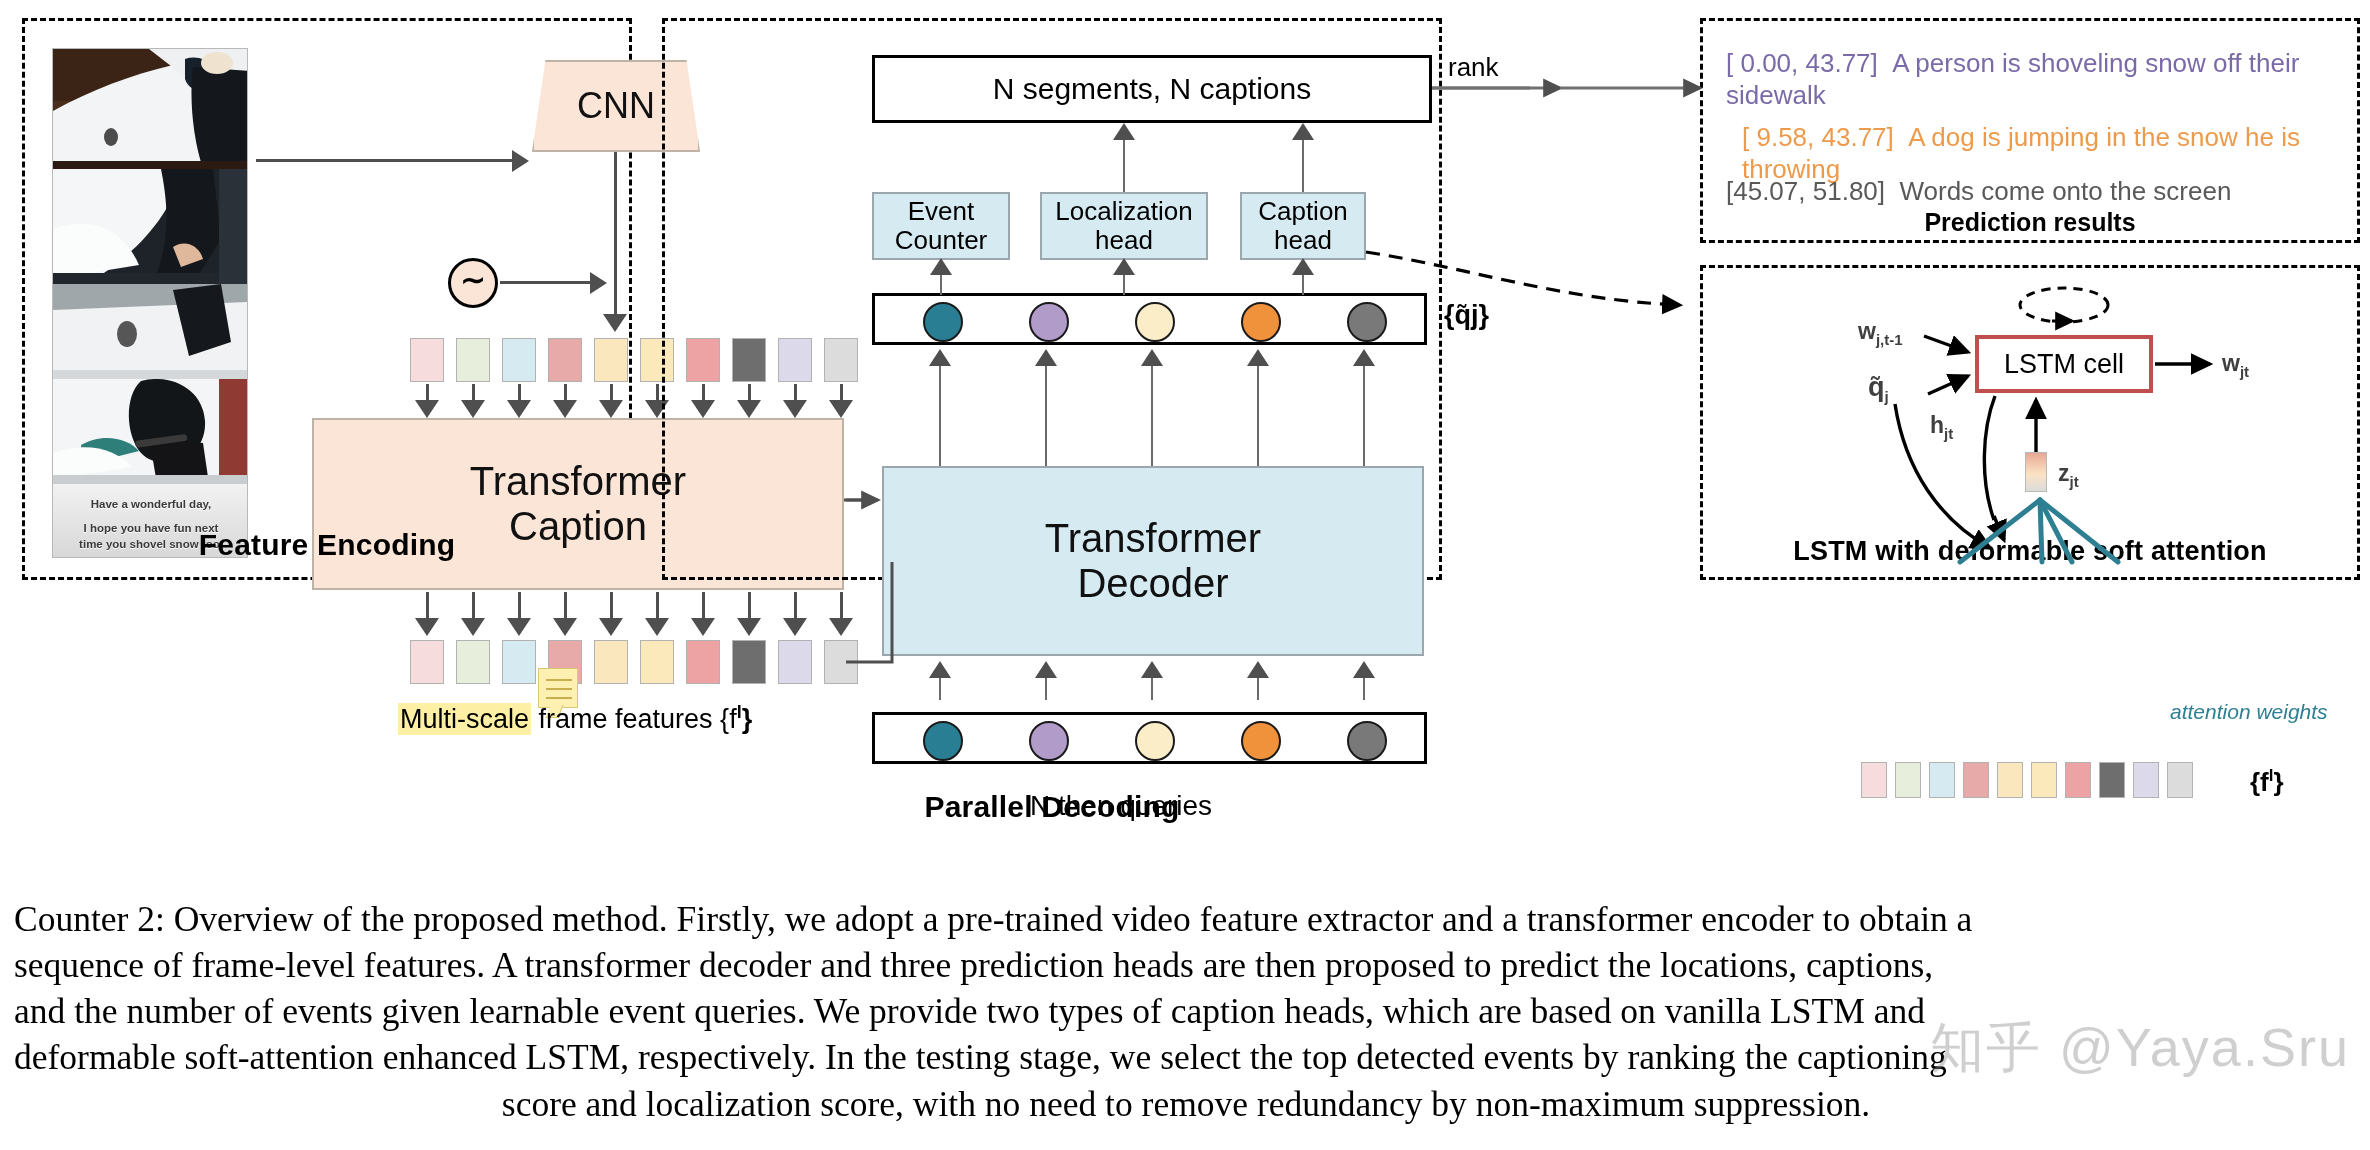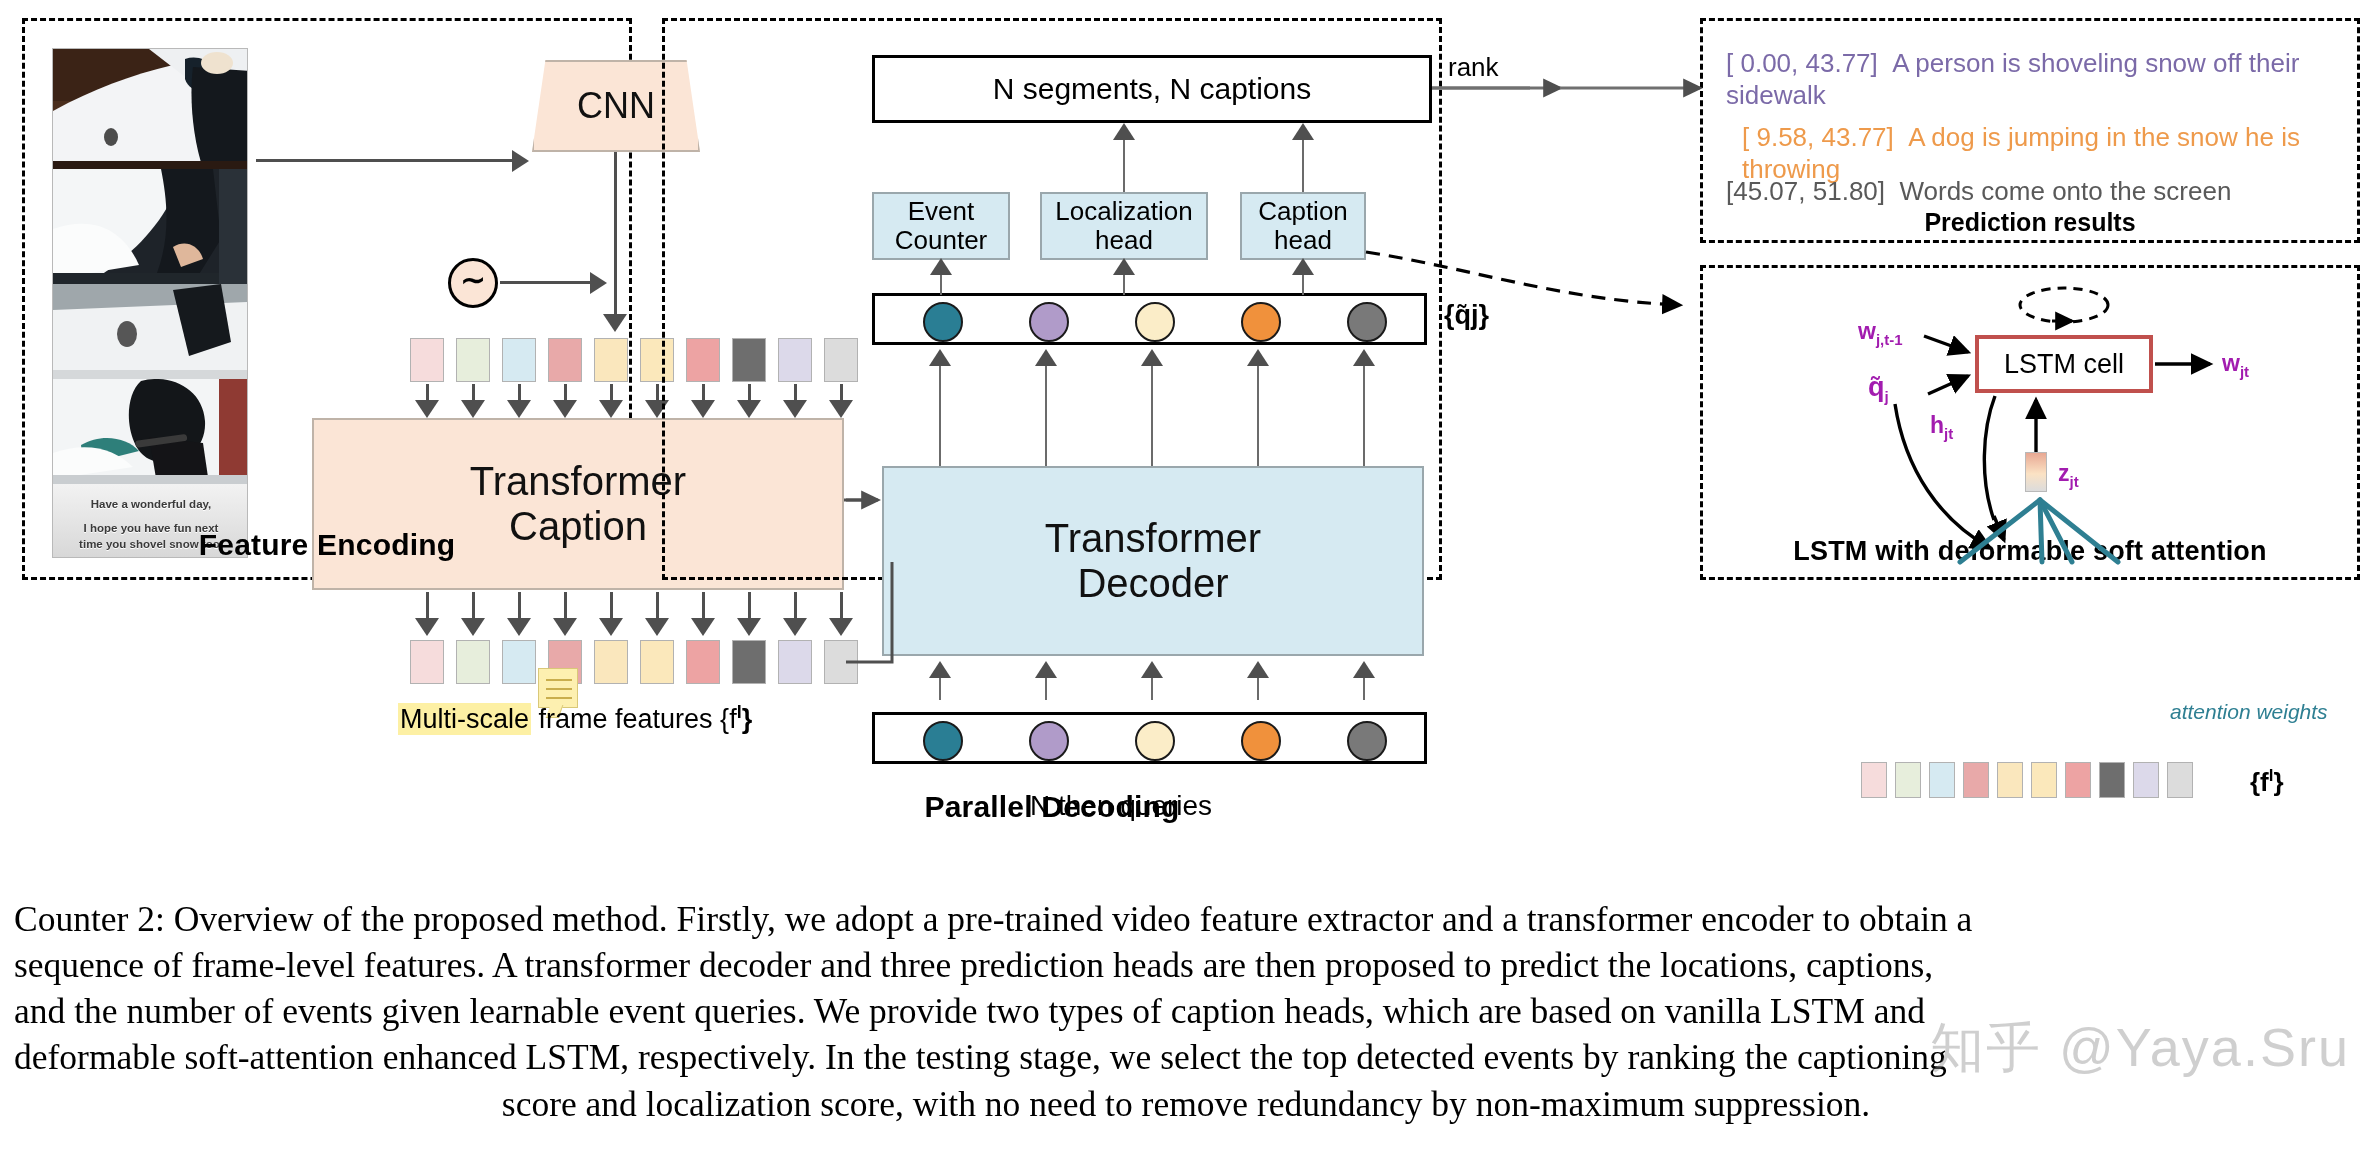--- a/index.html
+++ b/index.html
@@ -126,21 +126,21 @@
   
   .pred-line { position:absolute; font-size:26px; line-height:1.22; }
   #pred-title { position:absolute; width:100%; text-align:center; font-weight:bold; font-size:25px; }
 
   
   #lstm-cell {
     position:absolute; left:1975px; top:335px; width:178px; height:58px;
     background:#fff; border:4px solid #c0504d;
     display:flex; align-items:center; justify-content:center; font-size:27px;
   }
-  .mathlab { position:absolute; font-weight:bold; font-size:23px; color:#a21caf; }
+  .mathlab { position:absolute; font-weight:bold; font-size:23px; color:#404040; }
   .mathlab sub { font-size:15px; font-weight:bold; }
   #z-swatch {
     position:absolute; left:2025px; top:452px; width:22px; height:40px;
     background:linear-gradient(180deg,#e8a893,#fbe2c4 55%,#dcdcdc);
     border:1px solid #b9b9b9;
   }
   #attn-weights-label {
     position:absolute; left:2170px; top:700px; font-size:21px; color:#2e7f92;font-style:italic;
   }
   #fl-lstm-label { position:absolute; left:2250px; top:766px; font-weight:bold; font-size:26px; }

